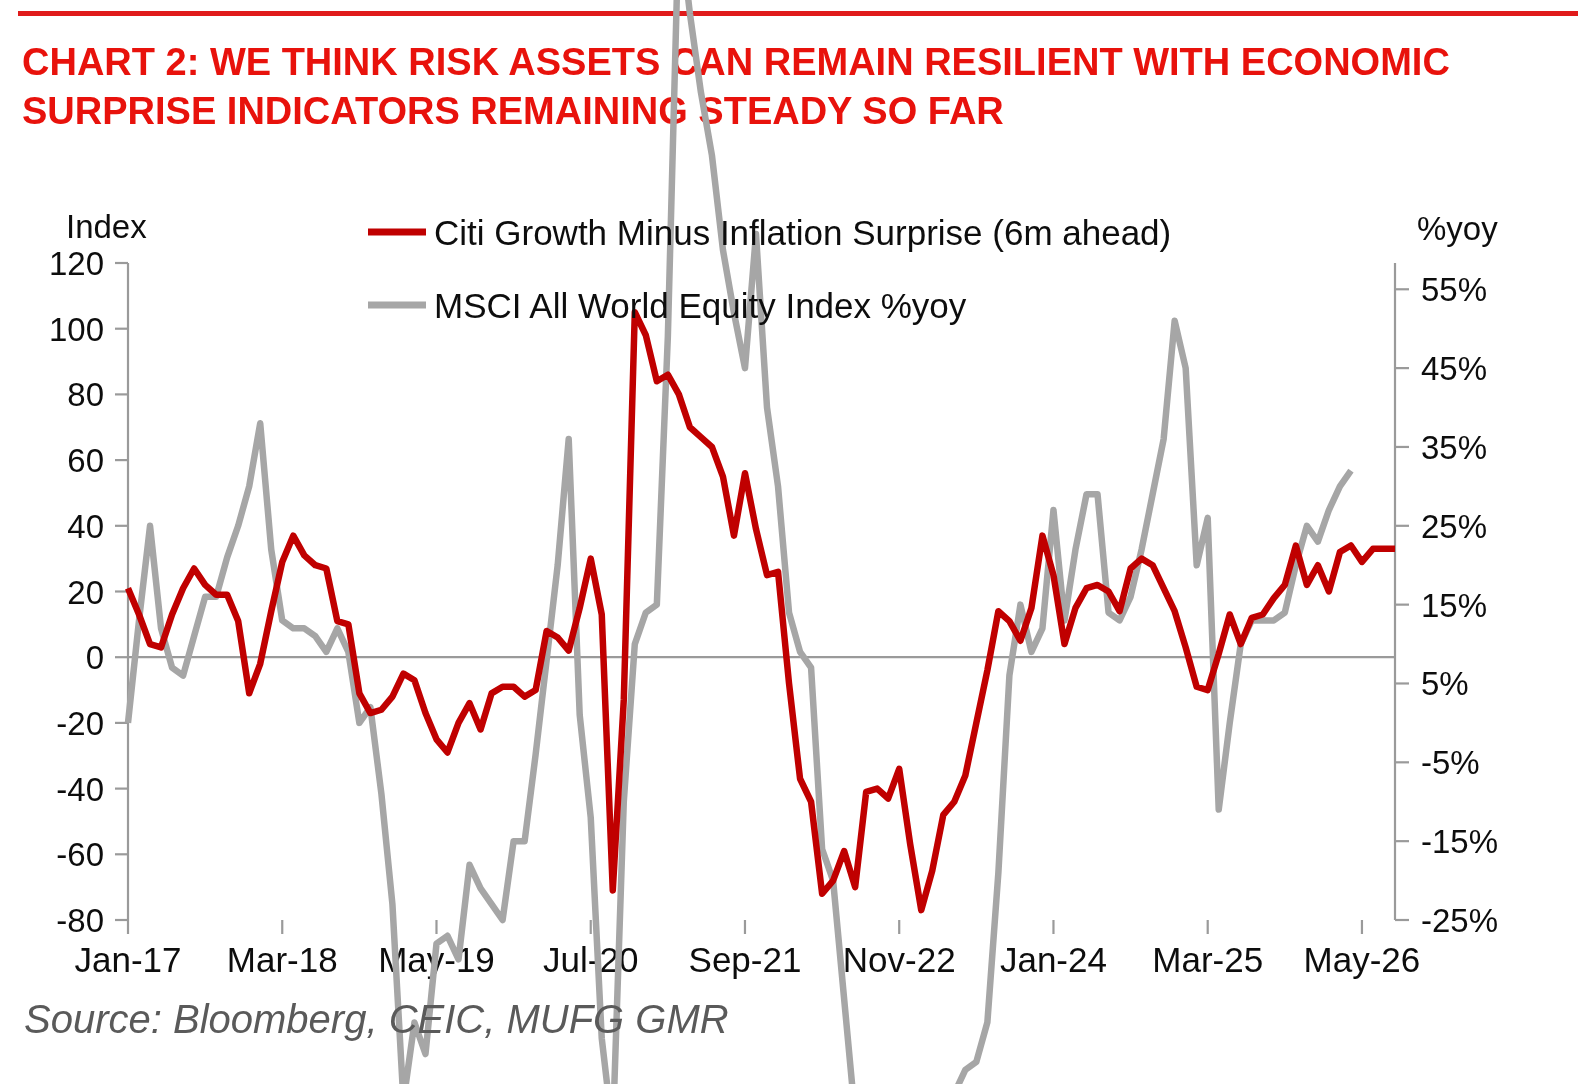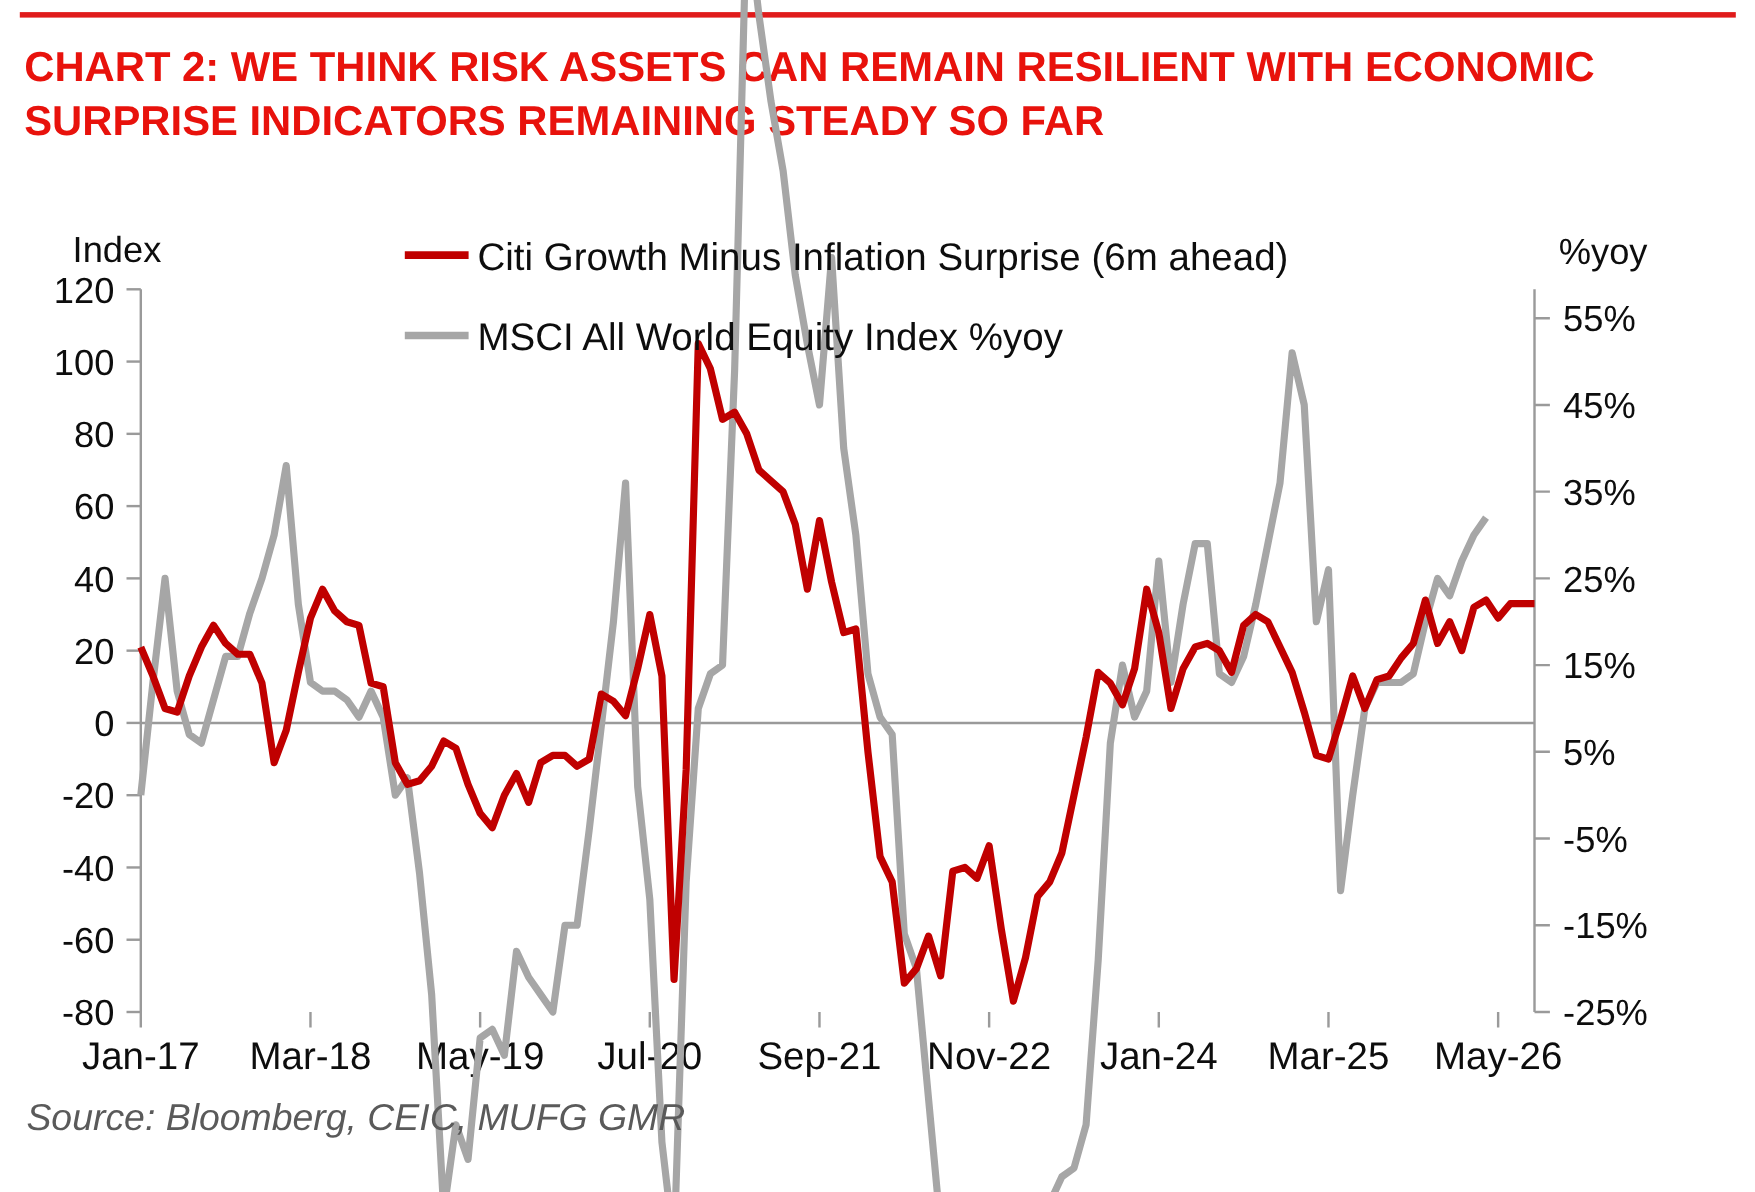--- a/index.html
+++ b/index.html
@@ -63,21 +63,21 @@
   .legend-label {
     font-family: "Liberation Sans", sans-serif;
     font-size: 35px;
     fill: #0d0d0d;
   }
   .series-line { fill: none; stroke-linejoin: round; stroke-linecap: butt; }
   #source {
     position: absolute;
     left: 24px;
     top: 997px;
-    font-size: 34px;
+    font-size: 40px;
     font-style: italic;
     color: #5a5a5a;
     white-space: nowrap;
   }
 </style>
 </head>
 <body>
 
 <div id="top-rule"></div>
 

